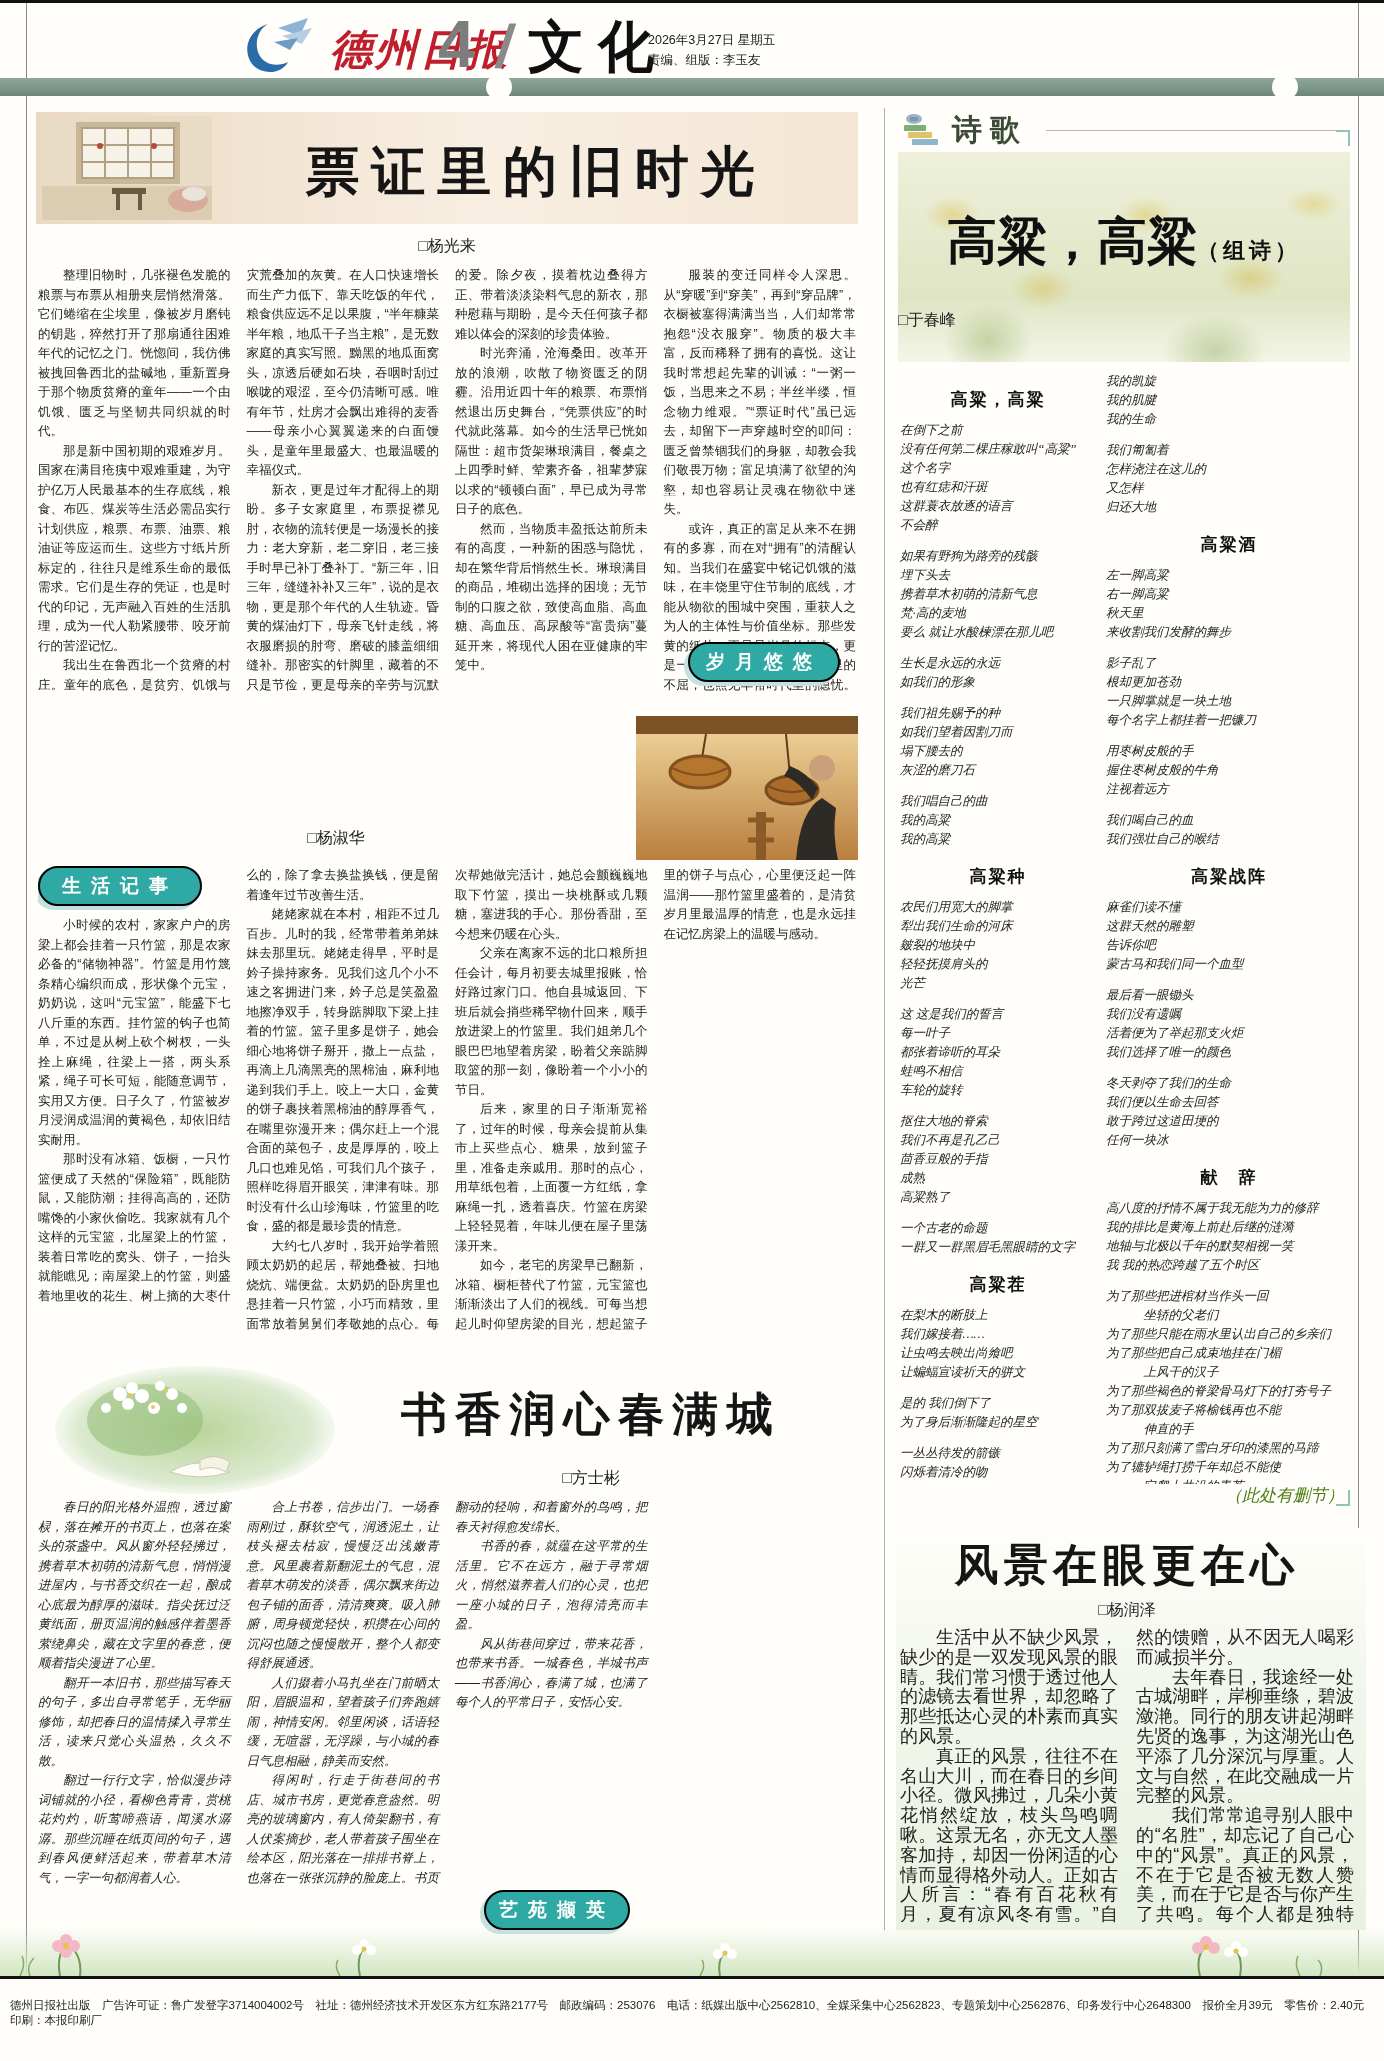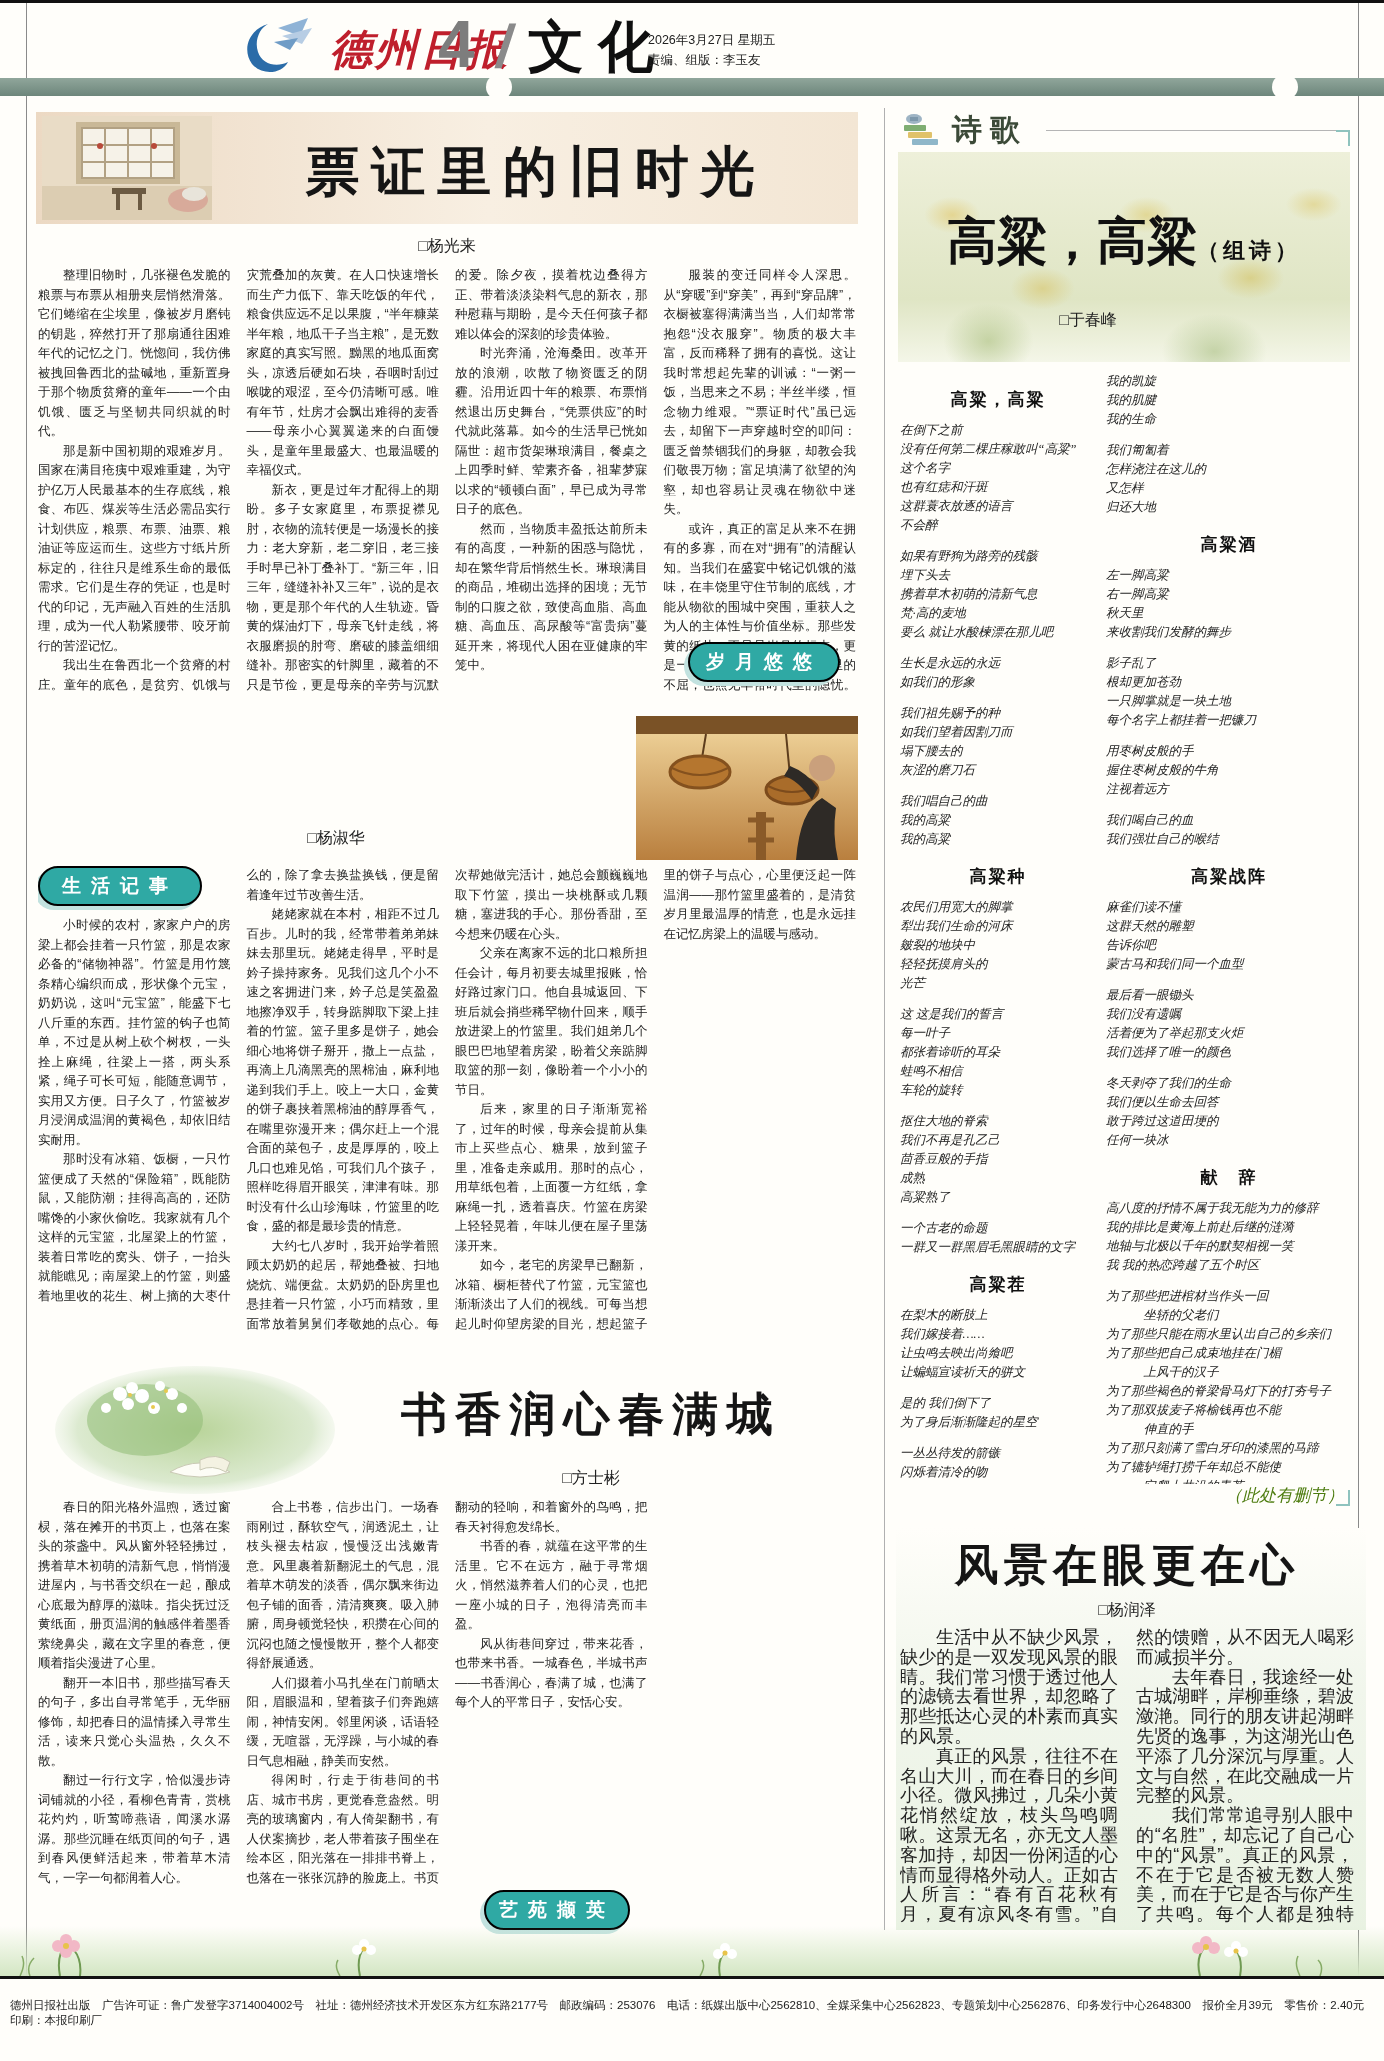--- a/index.html
+++ b/index.html
@@ -44,21 +44,21 @@
   .art2-photo{position:absolute;right:0;top:4px;}
   .art2 .headline{position:absolute;left:0;top:34px;width:600px;font-size:46px;letter-spacing:0.18em;}
   .art2 .byline{position:absolute;left:0;top:116px;width:600px;}
   .art2-body{position:absolute;left:2px;top:154px;width:818px;height:474px;column-count:4;column-gap:16px;}
   .badge-shenghuo{width:160px;margin:0 0 10px 0;}
   
   .art3{position:absolute;left:36px;top:1356px;width:822px;height:578px;}
   .art3-img{position:absolute;left:14px;top:8px;}
   .art3 .headline{position:absolute;left:290px;top:28px;width:530px;font-size:46px;letter-spacing:0.18em;}
   .art3 .byline{position:absolute;left:290px;top:112px;width:530px;}
-  .art3-body{position:absolute;left:2px;top:142px;width:818px;height:428px;column-count:4;column-gap:16px;}
+  .art3-body{position:absolute;left:2px;top:142px;width:818px;height:428px;column-count:4;column-gap:16px;font-style:italic;}
   .badge-yiyuan{position:absolute;left:448px;top:534px;width:142px;}
   
   .vdiv{position:absolute;left:884px;top:108px;width:1px;height:1822px;background:#b0b0b0;}
   
   .poetry{position:absolute;left:896px;top:110px;width:462px;height:1402px;}
   .poetry-label{position:absolute;left:4px;top:0;height:40px;display:flex;align-items:center;}
   .poetry-label-text{font-family:"Liberation Serif",serif;font-weight:900;font-size:30px;
                      color:#3c4a38;letter-spacing:8px;margin-left:6px;}
   .poetry-topline{position:absolute;left:150px;top:20px;width:296px;height:1px;background:#b5b5b5;}
   .corner-tr{position:absolute;left:440px;top:20px;width:12px;height:14px;
@@ -71,21 +71,21 @@
         radial-gradient(46px 30px at 32% 65%,#d9cb7bbb,transparent 70%),
         radial-gradient(40px 26px at 55% 30%,#dfd07fb7,transparent 70%),
         radial-gradient(48px 30px at 78% 60%,#d6ca79c4,transparent 70%),
         radial-gradient(40px 24px at 92% 25%,#e0d287b5,transparent 70%),
         radial-gradient(60px 50px at 20% 90%,#aabf7e99,transparent 75%),
         radial-gradient(70px 50px at 70% 95%,#a3ba7a8f,transparent 75%),
         linear-gradient(180deg,#eef0da,#dfe5c4 70%,#f4f6e8);}
   .poem-title{position:absolute;left:0;top:56px;width:452px;text-align:center;
               font-family:"Liberation Serif",serif;font-weight:900;font-size:50px;color:#101010;}
   .poem-title small{font-size:22px;font-weight:700;letter-spacing:4px;}
-  .poem-byline{position:absolute;left:0;top:158px;width:380px;text-align:center;
+  .poem-byline{position:absolute;left:0;top:158px;width:380px;text-align:left;
                font-family:Liberation Serif, serif;font-size:16px;color:#222;}
   .poem-cols{position:absolute;left:4px;top:262px;width:452px;height:1112px;display:flex;overflow:hidden;}
   .poem-colL{width:196px;margin-right:10px;}
   .poem-colR{width:246px;}
   .poem-head{font-family:"Liberation Serif",serif;font-weight:900;font-size:17px;color:#111;
              text-align:center;margin:16px 0 10px 0;letter-spacing:2px;}
   .stanza{margin:0 0 12px 0;}
   .poem-line{font-family:"Liberation Serif",serif;font-style:italic;font-size:12.5px;
              line-height:19px;color:#222;white-space:pre-wrap;}
   .poem-note{position:absolute;right:14px;top:1374px;font-family:"Liberation Serif",serif;

